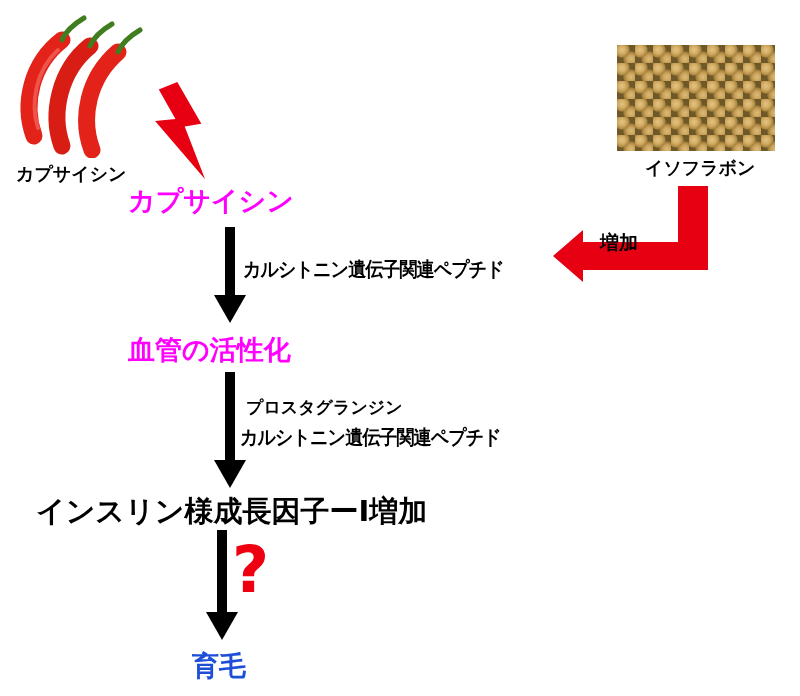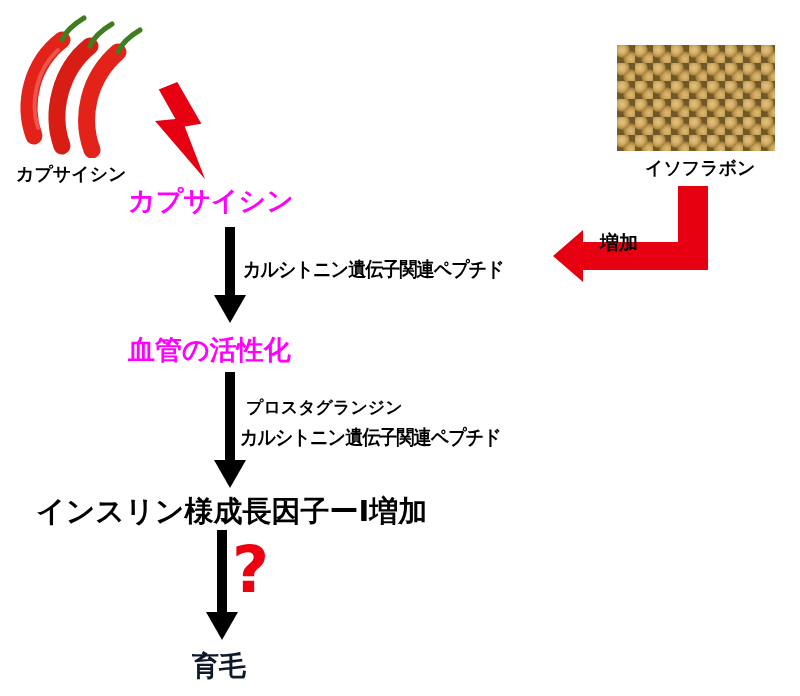--- a/index.html
+++ b/index.html
@@ -15,21 +15,21 @@
   .jp{font-weight:bold;color:#000;white-space:nowrap;}
 
   
   .capsaicin-label{left:16px;top:162px;font-size:18px;}
   .isoflavone-label{left:637px;top:156px;font-size:18px;margin-left:8px;}
 
   
   .sensory{left:128px;top:183px;font-size:27px;color:#ff00ff;}
   .vascular{left:128px;top:332px;font-size:27px;color:#ff00ff;font-family:Liberation Mono, monospace;}
   .igf{left:36px;top:492px;font-size:29px;color:#000;}
-  .hair{left:192px;top:648px;font-size:27px;color:#0f172a;}
+  .hair{left:192px;top:648px;font-size:27px;color:#1d4ed8;}
 
   
   .cgrp1{left:243px;top:256px;font-size:20px;transform:scaleX(0.90);transform-origin:left center;letter-spacing:-1px;}
   .cgrp2{left:240px;top:424px;font-size:20px;transform:scaleX(0.90);transform-origin:left center;letter-spacing:-1px;}
   .prosta{left:246px;top:396px;font-size:17px;}
   .increase{left:600px;top:230px;font-size:19px;}
 
   .qmark{
     left:232px;top:538px;
     font-size:64px;line-height:1;

